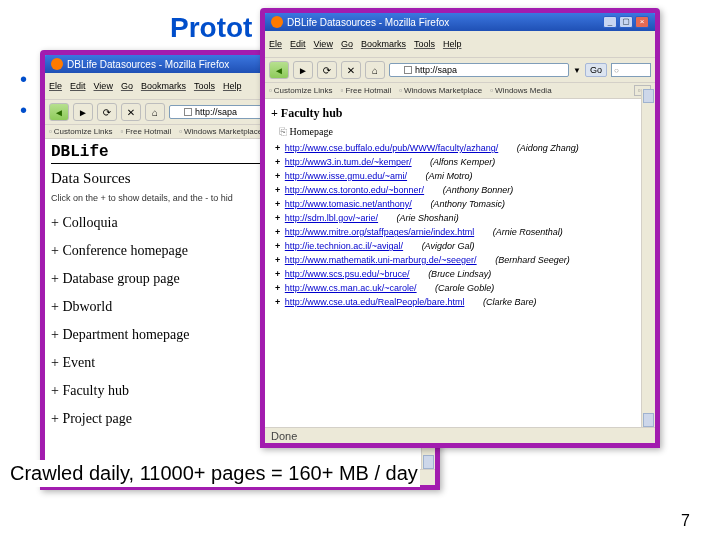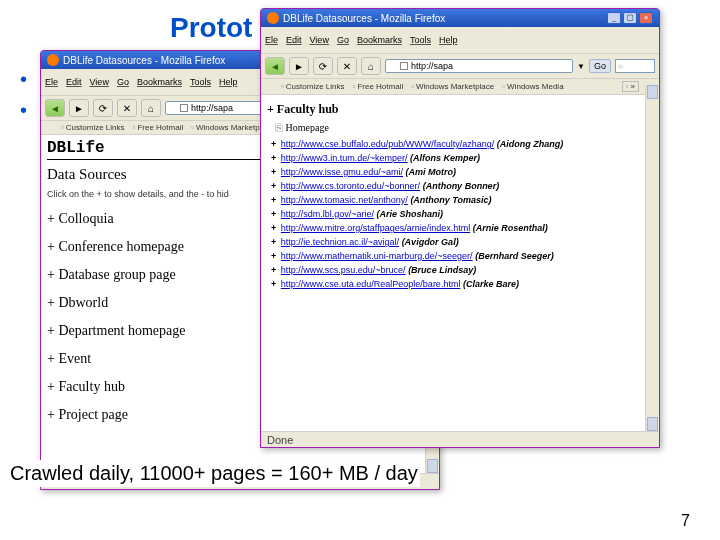--- a/index.html
+++ b/index.html
@@ -3,56 +3,56 @@
 <meta charset="utf-8">
 <style>
 *{margin:0;padding:0;box-sizing:border-box;font-family:Arial,sans-serif}
 body{width:720px;height:540px;background:#fff;position:relative;overflow:hidden}
 .slide-title{position:absolute;top:12px;left:170px;font-size:28px;font-weight:bold;color:#004ecb}
 .bullets{position:absolute;top:60px;left:20px}
 .bullets li{font-size:20px;color:#004ecb;margin:8px 0;list-style:none}
 .bullets li::before{content:"•";color:#004ecb;margin-right:8px}
 .crawl-text{position:absolute;top:460px;left:8px;font-size:20px;font-weight:normal;background:#fff;padding:2px}
 .page-num{position:absolute;bottom:10px;right:30px;font-size:16px}
-.win{position:absolute;background:#3b82f6;border:1px solid #a21caf;border-radius:4px 4px 0 0;box-shadow:2px 2px 6px rgba(0,0,0,.3)}
+.win{position:absolute;background:#3b82f6;border:5px solid #a21caf;border-radius:4px 4px 0 0;box-shadow:2px 2px 6px rgba(0,0,0,.3)}
 .win1{top:50px;left:40px;width:400px;height:440px}
 .win2{top:8px;left:260px;width:400px;height:440px}
 .titlebar{background:linear-gradient(#3b77e0,#1f50b5);color:#fff;font-size:10px;padding:3px 6px;display:flex;align-items:center;border-radius:3px 3px 0 0}
 .titlebar .ticon{width:12px;height:12px;background:#ff7a00;border-radius:50%;margin-right:4px}
 .winbtns{margin-left:auto;display:flex;gap:2px}
 .winbtn{width:14px;height:12px;background:#c7d5f2;border:1px solid #2a5fc9;border-radius:2px;font-size:8px;line-height:10px;text-align:center;color:#234}
 .winbtn.close{background:#e66a54;color:#fff}
 .menubar{background:#ece9d8;font-size:9px;padding:8px 4px;display:flex;gap:8px;border-bottom:1px solid #d4d0c8}
 .menubar span{text-decoration:underline;text-decoration-color:#555}
 .toolbar{background:#ece9d8;padding:3px 4px;display:flex;align-items:center;gap:4px;border-bottom:1px solid #d4d0c8}
 .navbtn{width:20px;height:18px;border:1px solid #bdbdbd;border-radius:3px;display:flex;align-items:center;justify-content:center;font-size:10px}
 .navbtn.back{background:linear-gradient(#b7e08f,#8ecb5a);color:#2a6b00}
 .urlbox{flex:1;display:flex;align-items:center;gap:3px;background:#fff;border:1px solid #7f9db9;border-radius:2px;padding:1px 14px;font-size:9px;min-width:60px}
 .urlbox .pg{width:8px;height:8px;background:#fff;border:1px solid #888}
 .gobtn{font-size:9px;padding:1px 4px;background:#dce4f0;border:1px solid #a6b7d8;border-radius:2px}
 .searchbox{width:40px;height:14px;background:#fff;border:1px solid #7f9db9;display:flex;align-items:center;padding:0 2px}
 .searchbox::before{content:"○";font-size:8px;color:#888}
-.bookbar{background:#ece9d8;padding:2px 20px;display:flex;gap:8px;font-size:8px;border-bottom:1px solid #d4d0c8;overflow:hidden;white-space:nowrap}
+.bookbar{background:#ece9d8;padding:2px 4px;display:flex;gap:8px;font-size:8px;border-bottom:1px solid #d4d0c8;overflow:hidden;white-space:nowrap}
 .bookbar span{display:flex;align-items:center;gap:2px;color:#333}
 .bookbar span::before{content:"▫";color:#888}
 .bookbar .expand{margin-left:auto;border:1px solid #bbb;padding:0 3px}
 .content{background:#fff;height:calc(100% - 92px);overflow:hidden;padding:4px 6px;font-size:10px}
 .content.front{height:calc(100% - 92px)}
 .dblife{font-family:Liberation Mono, monospace;font-weight:bold;font-size:16px;border-bottom:1px solid #000;padding-bottom:2px;margin-bottom:4px}
 .ds-head{font-family:"Times New Roman",serif;font-size:15px;margin:6px 0 6px}
 .ds-hint{font-size:9px;color:#333;margin-bottom:12px}
 .ds-list .item{font-family:"Times New Roman",serif;font-size:14px;margin:12px 0}
 .fh{font-family:"Times New Roman",serif;font-size:12px;font-weight:bold;margin:3px 0 5px}
 .hp{font-family:"Times New Roman",serif;font-size:10px;margin:0 0 6px 8px}
 .hp::before{content:"⎘ ";color:#888}
 .linklist{font-size:9px;line-height:1;margin-left:4px}
 .linklist .row{margin:5px 0;white-space:nowrap;overflow:hidden;text-overflow:ellipsis}
 .linklist .plus{font-weight:bold;margin-right:2px}
 .linklist a{color:#0000cd;text-decoration:underline}
-.linklist .who{font-style:italic;font-weight:bold;color:#000;margin-left:0}
+.linklist .who{font-style:italic;font-weight:normal;color:#000;margin-left:16px}
 .statusbar{position:absolute;bottom:0;left:0;right:0;height:16px;background:#ece9d8;border-top:1px solid #d4d0c8;font-size:11px;display:flex;align-items:center;padding:0 6px;color:#444}
 .scroll-stub{position:absolute;right:0;top:76px;bottom:16px;width:14px;background:#ece9d8;border-left:1px solid #d4d0c8}
 .scroll-stub::before,.scroll-stub::after{content:"";position:absolute;left:1px;right:1px;height:12px;background:#cdd7ea;border:1px solid #9fb2cf}
 .scroll-stub::before{top:0}.scroll-stub::after{bottom:0}
 </style>
 </head>
 <body>
 
 <div class="slide-title">Protot</div>
 <ul class="bullets">
@@ -163,20 +163,21 @@
         <div class="row"><span class="plus">+</span> <a>http://www.cse.buffalo.edu/pub/WWW/faculty/azhang/</a> <span class="who">(Aidong Zhang)</span></div>
         <div class="row"><span class="plus">+</span> <a>http://www3.in.tum.de/~kemper/</a> <span class="who">(Alfons Kemper)</span></div>
         <div class="row"><span class="plus">+</span> <a>http://www.isse.gmu.edu/~ami/</a> <span class="who">(Ami Motro)</span></div>
         <div class="row"><span class="plus">+</span> <a>http://www.cs.toronto.edu/~bonner/</a> <span class="who">(Anthony Bonner)</span></div>
         <div class="row"><span class="plus">+</span> <a>http://www.tomasic.net/anthony/</a> <span class="who">(Anthony Tomasic)</span></div>
         <div class="row"><span class="plus">+</span> <a>http://sdm.lbl.gov/~arie/</a> <span class="who">(Arie Shoshani)</span></div>
         <div class="row"><span class="plus">+</span> <a>http://www.mitre.org/staffpages/arnie/index.html</a> <span class="who">(Arnie Rosenthal)</span></div>
         <div class="row"><span class="plus">+</span> <a>http://ie.technion.ac.il/~avigal/</a> <span class="who">(Avigdor Gal)</span></div>
         <div class="row"><span class="plus">+</span> <a>http://www.mathematik.uni-marburg.de/~seeger/</a> <span class="who">(Bernhard Seeger)</span></div>
         <div class="row"><span class="plus">+</span> <a>http://www.scs.psu.edu/~bruce/</a> <span class="who">(Bruce Lindsay)</span></div>
+        <div class="row"><span class="plus">+</span> <a>http://www.cs.man.ac.uk/~carole/</a> <span class="who">(Carole Goble)</span></div>
         <div class="row"><span class="plus">+</span> <a>http://www.cse.uta.edu/RealPeople/bare.html</a> <span class="who">(Clarke Bare)</span></div>
       </div>
   </div>
   <div class="scroll-stub"></div>
   <div class="statusbar">
       <span>Done</span>
     </div>
 </div>
 
 <div class="crawl-text">Crawled daily, 11000+ pages = 160+ MB / day</div>

